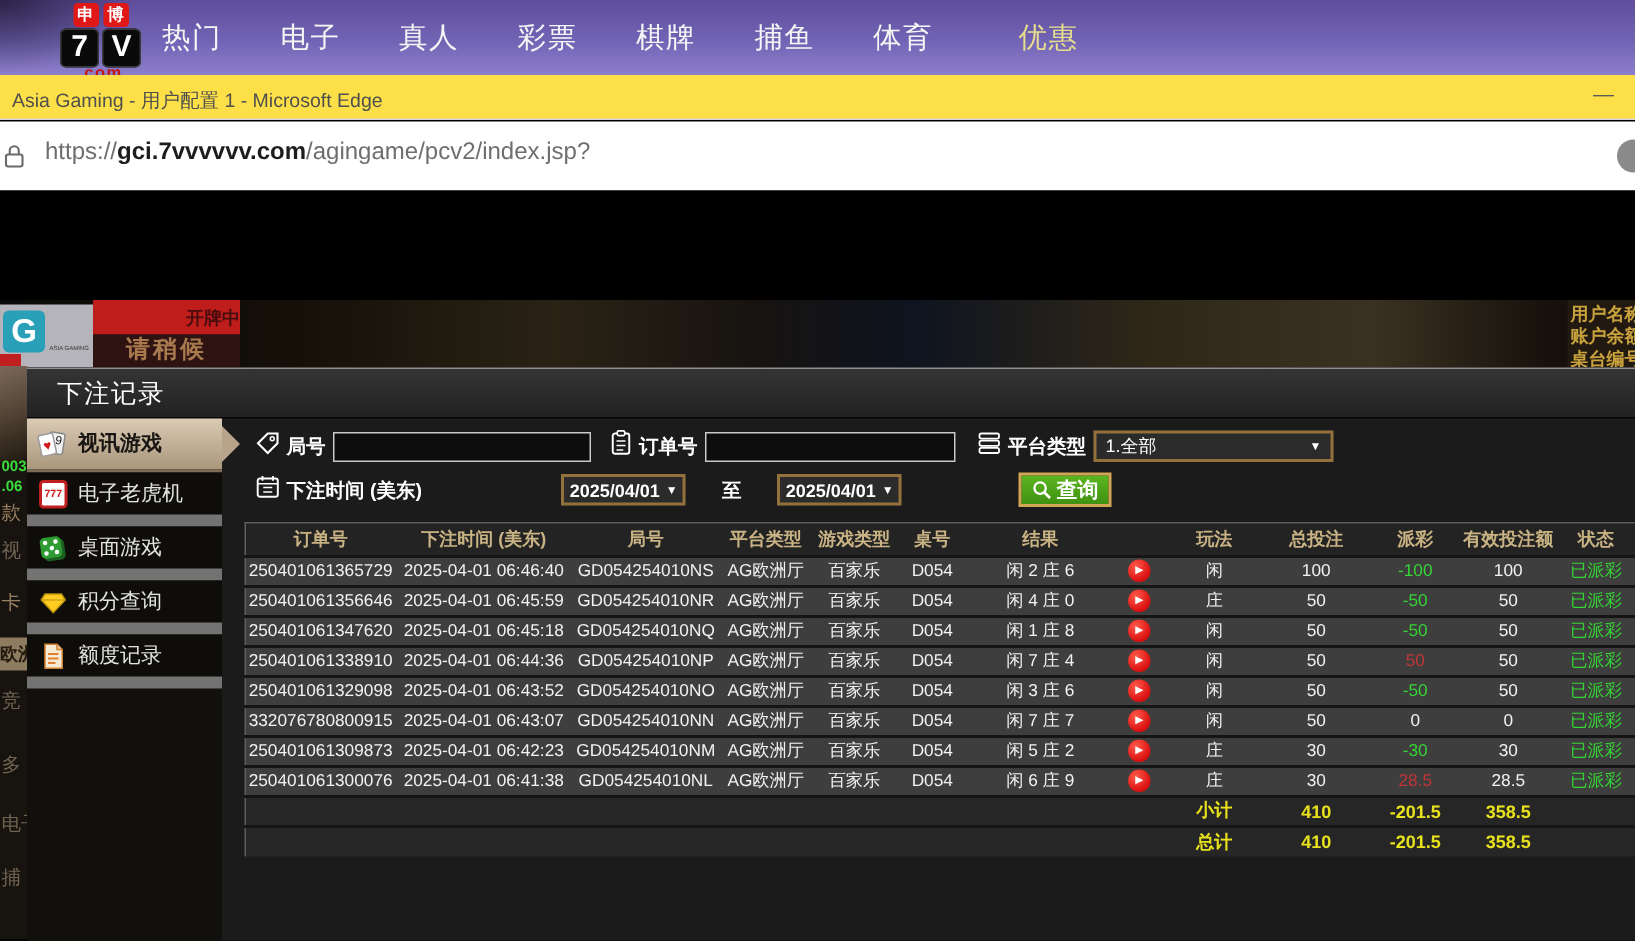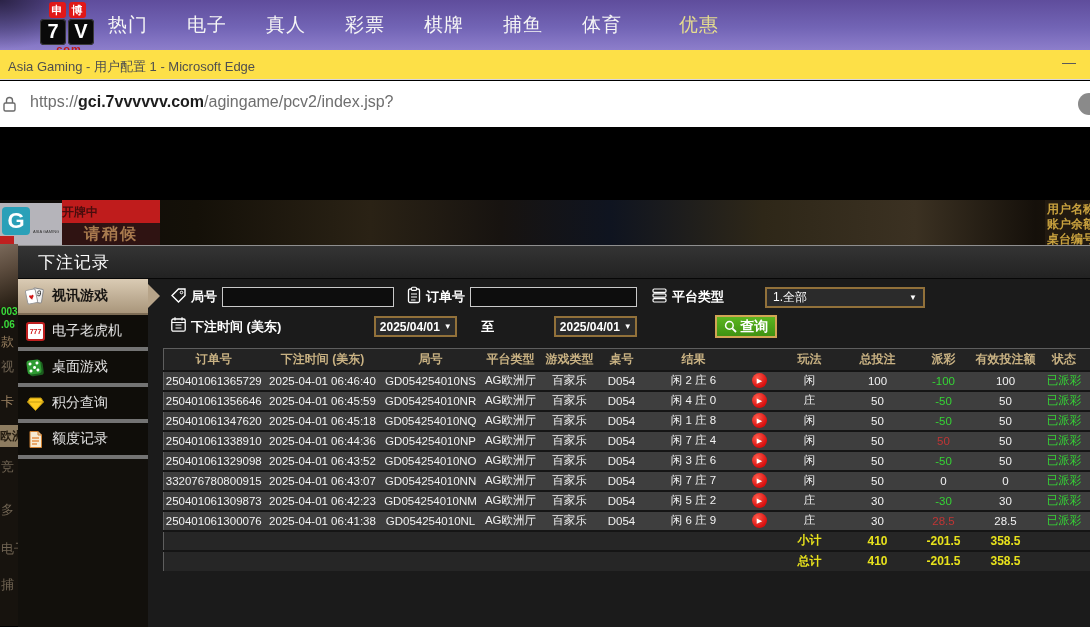--- a/index.html
+++ b/index.html
@@ -48,21 +48,21 @@
     background:linear-gradient(90deg,#0c0a08 0%,#141008 18%,#2a2215 34%,#171310 46%,#0f1420 56%,#2e2718 70%,#3b3122 84%,#15100a 95%,#1d1509 100%);
     overflow:hidden; }
   #ag-logo-block { position:absolute; left:0; top:3px; width:62px; height:42px; background:#b5b4ba; }
   #ag-logo-block .g-sq { position:absolute; left:2px; top:4px; width:28px; height:28px;
     background:#2aa0b8; border-radius:4px; color:#fff; font-size:22px; font-weight:bold;
     text-align:center; line-height:27px; }
   #ag-logo-block .ag-sub { position:absolute; left:33px; top:26px; font-size:4px; color:#333; white-space:nowrap; }
   #ag-logo-block .red-sliver { position:absolute; left:0; bottom:0; width:14px; height:9px; background:#c02020; }
   #deal-banner { position:absolute; left:62px; top:0; width:98px; height:45px; }
   #deal-banner .deal-top { height:23px; background:#bf1c1c; color:#4a0d0d; font-size:12px;
-    font-weight:bold; text-align:left; line-height:24px; }
+    font-weight:bold; text-align:right; line-height:24px; }
   #deal-banner .deal-bottom { height:22px; background:#2f1312; color:#a87a4e; font-size:16px;
     font-weight:bold; text-align:center; line-height:22px; letter-spacing:2px; }
   #bg-user-info { position:absolute; right:0; top:0; width:45px; height:45px; background:#221a10;
     padding:2px 0 0 2px; overflow:hidden; }
   #bg-user-info div { color:#c9a23e; font-size:12px; font-weight:bold; line-height:15px; white-space:nowrap; }
 
   
   #left-strip { position:absolute; left:0; top:244px; width:18px; height:382px;
     background:#17130e; overflow:hidden; }
   #left-strip .avatar { position:absolute; left:0; top:0; width:18px; height:64px;
@@ -78,21 +78,21 @@
   
   #panel { position:absolute; left:18px; top:245px; width:1072px; height:382px;
     background:#1b1b1b; border-top:1px solid #8f8f8f; overflow:hidden; }
   #panel-header { height:33px; background:linear-gradient(180deg,#343434,#222222);
     border-bottom:1px solid #070707; }
   #panel-header .panel-title { color:#fff; font-size:17px; line-height:33px; padding-left:20px; letter-spacing:1px; }
 
   
   #sidebar { position:absolute; left:0; top:33px; width:130px; height:349px; background:#12100c; }
   .side-item { position:relative; height:36px; display:flex; align-items:center; gap:7px;
-    padding-left:8px; background:#0f0d09; border-bottom:4px solid #737373; cursor:pointer; }
+    padding-left:8px; background:#0f0d09; border-bottom:8px solid #737373; cursor:pointer; }
   .side-item .side-label { color:#e3e3e3; font-size:14px; white-space:nowrap; }
   .side-item.active { background:linear-gradient(180deg,#dacbb4,#a9967b); border-bottom:2px solid #7d6c55; }
   .side-item.active .side-label { color:#181512; font-weight:bold; }
   .side-item.active::after { content:""; position:absolute; right:-12px; top:50%; margin-top:-12px;
     border-left:12px solid #b7a489; border-top:12px solid transparent; border-bottom:12px solid transparent; }
   .side-icon { width:19px; height:19px; position:relative; flex:0 0 19px; }
 
   
   .cards-icon .card-b { position:absolute; left:6px; top:1px; width:11px; height:15px;
     background:#f2f2f2; border:1px solid #888; border-radius:2px; transform:rotate(9deg);
@@ -113,21 +113,21 @@
   .filter-row { position:absolute; left:10px; display:flex; align-items:center; }
   #filter-row1 { top:7px; }
   #filter-row2 { top:36px; }
   .f-label { color:#fff; font-size:13px; font-weight:bold; white-space:nowrap; margin:0 5px 0 4px; }
   .f-input { background:#0d0d0d; border:1px solid #c9c9c9; height:20px; color:#fff;
     font-size:12px; padding:0 4px; }
   #round-input { width:172px; }
   #order-input { width:167px; margin-right:14px; }
   .f-select { background:#2b2b2b; border:2px solid #92713a; height:21px; color:#fff;
     font-size:12px; display:flex; align-items:center; justify-content:space-between;
-    padding:0 6px; cursor:pointer;margin-left:36px; }
+    padding:0 6px; cursor:pointer; }
   #platform-select { width:160px; }
   .date-select { width:83px; font-weight:bold; justify-content:center; gap:4px; }
   .caret { color:#fff; font-size:8px; }
   #date-sep { margin:0 24px; }
   #query-btn { margin-left:78px; height:23px; background:linear-gradient(180deg,#5cb520,#3f9212);
     border:2px solid #d2a554; color:#fff; font-size:14px; font-weight:bold;
     display:flex; align-items:center; gap:3px; padding:0 7px; cursor:pointer; }
   #order-icon-wrap { margin-left:12px; }
 
   

